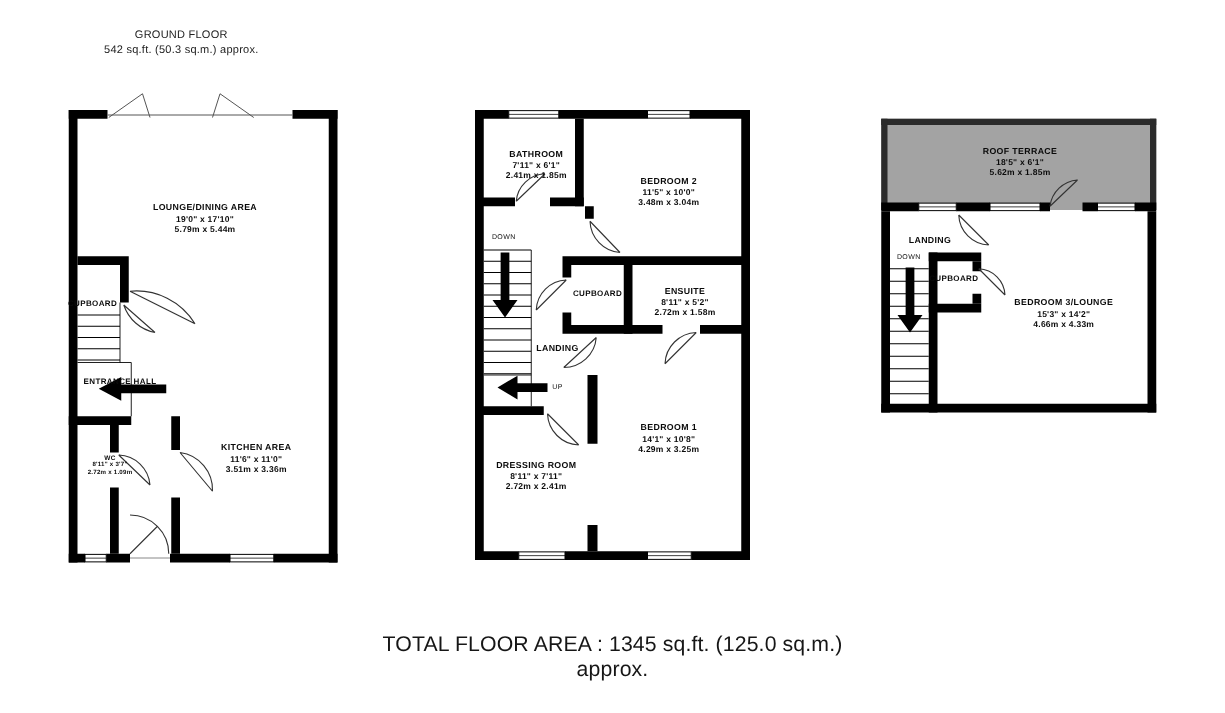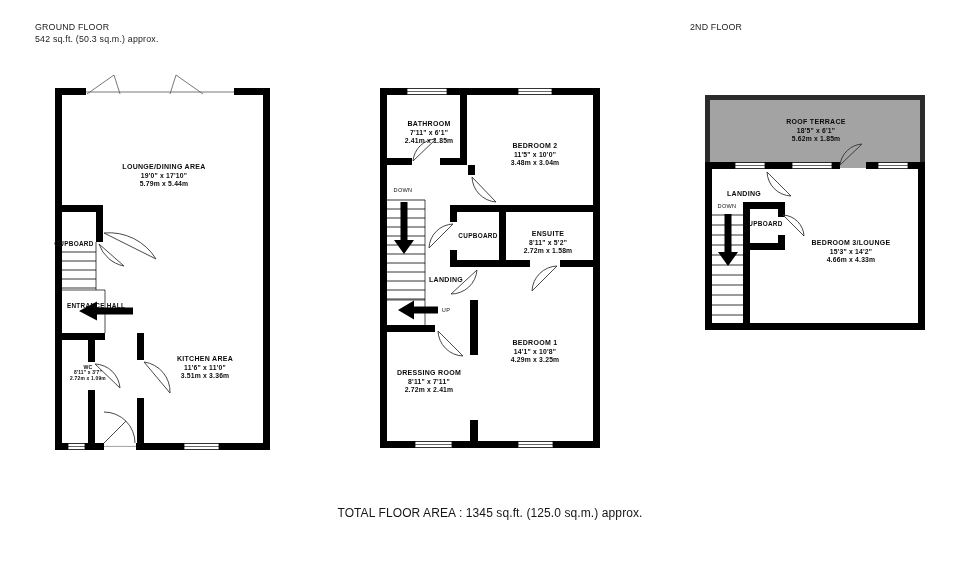--- a/index.html
+++ b/index.html
@@ -1,31 +1,31 @@
 <!DOCTYPE html>
 <html><head>
 <meta charset="utf-8">
 <style>
   html,body{margin:0;padding:0;background:#fff;}
   #stage{position:relative;width:980px;height:570px;background:#ffffff;overflow:hidden;
          font-family:"Liberation Sans",sans-serif;color:#111;}
   #plan-svg{position:absolute;left:0;top:0;}
-  .floor-header{position:absolute;width:220px;font-size:8.8px;
+  .floor-header{position:absolute;width:220px;text-align:center;font-size:8.8px;
                 line-height:11.5px;color:#222;font-weight:400;letter-spacing:.2px;}
   .room-label{position:absolute;transform:translate(-50%,-50%);text-align:center;
               white-space:nowrap;font-weight:700;color:#0a0a0a;}
   .room-label .rl-name{font-size:7px;line-height:8.6px;letter-spacing:.3px;}
   .room-label .rl-dim{font-size:6.8px;line-height:8.4px;letter-spacing:.2px;}
   .room-label.sm .rl-name{font-size:6.4px;line-height:8px;}
   .room-label.xs .rl-name{font-size:5.2px;line-height:6.2px;}
   .room-label.xs .rl-dim{font-size:4.9px;line-height:6px;}
   .tiny-label{position:absolute;transform:translate(-50%,-50%);font-size:5.6px;
               font-weight:500;letter-spacing:.3px;color:#111;white-space:nowrap;}
   .footer{position:absolute;left:290px;width:400px;text-align:center;color:#161616;}
-  .footer-total{position:absolute;left:0;right:0;top:0;font-size:12px;letter-spacing:.1px;}
+  .footer-total{position:absolute;left:0;right:0;top:0;font-size:17px;letter-spacing:.1px;}
   .footer-sub1{position:absolute;left:0;right:0;top:18px;font-size:8.6px;}
   .footer-sub2{position:absolute;left:0;right:0;top:29px;font-size:8.6px;}
 </style>
 </head>
 <body>
 
 <div id="stage">
 
   <svg id="plan-svg" width="980" height="570" viewBox="0 0 980 570">
 
@@ -167,21 +167,20 @@
     </g>
   </svg>
 
   <div class="floor-header" style="left:35px;top:22px;">
     <div>GROUND FLOOR</div>
     <div>542 sq.ft. (50.3 sq.m.) approx.</div>
   </div>
   <div class="floor-header" style="left:363px;top:22px;">
   </div>
   <div class="floor-header" style="left:690px;top:22px;">
-    <div>2ND FLOOR</div>
   </div>
 
   <div class="room-label" style="left:164px;top:176px;">
     <div class="rl-name">LOUNGE/DINING AREA</div>
     <div class="rl-dim">19'0" x 17'10"</div>
     <div class="rl-dim">5.79m x 5.44m</div>
   </div>
   <div class="room-label sm" style="left:74px;top:244px;">
     <div class="rl-name">CUPBOARD</div>
   </div>

